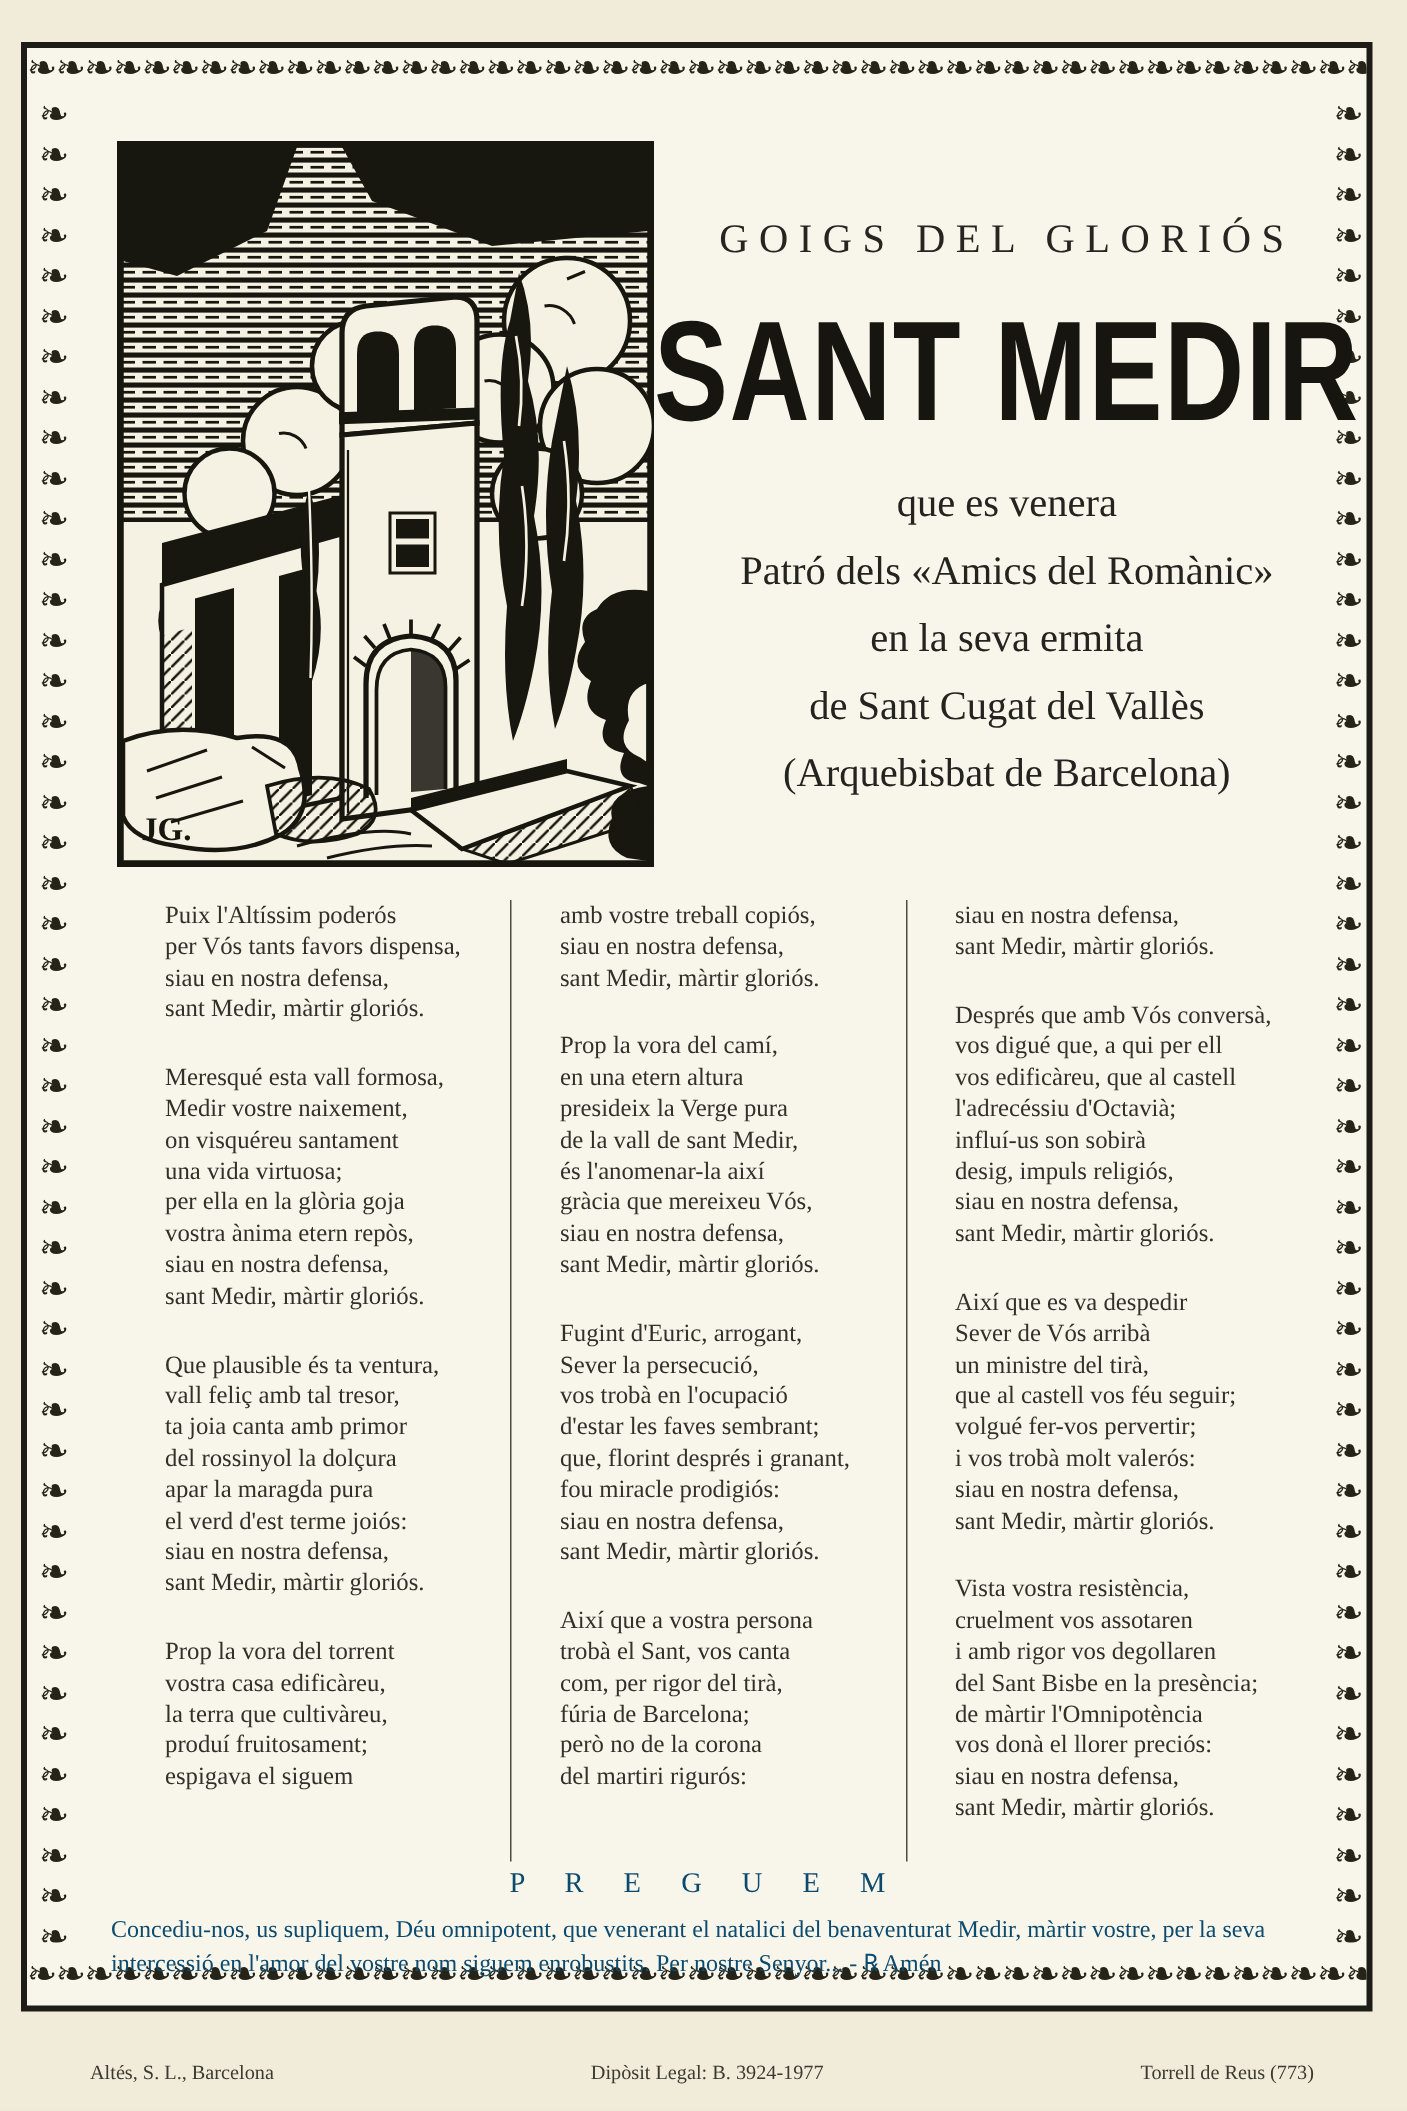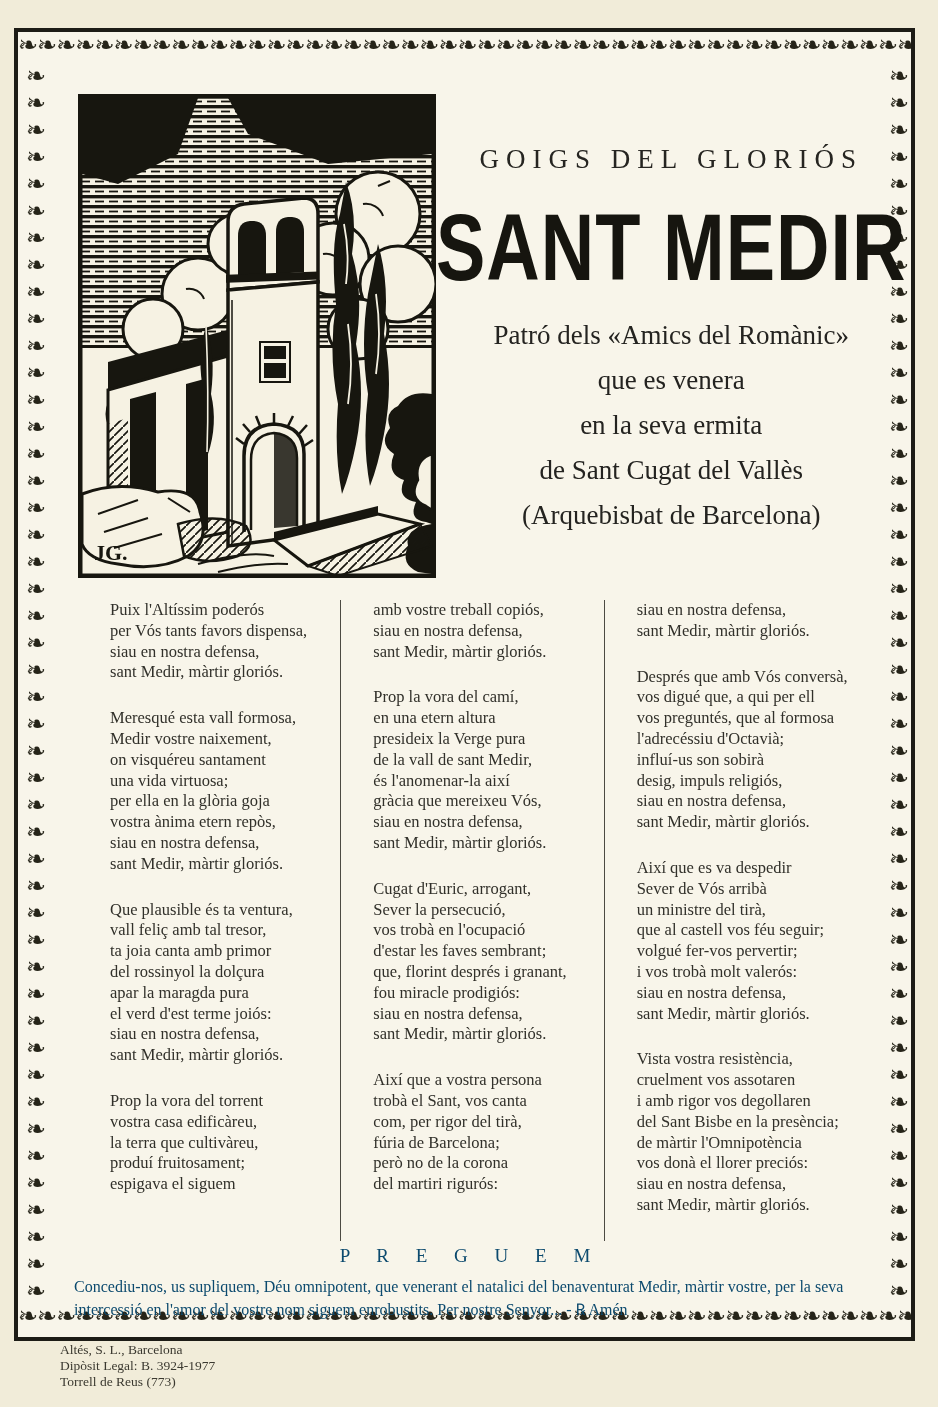--- a/index.html
+++ b/index.html
@@ -44,21 +44,21 @@
   .stanza.italic { }
   .vline { font-size:16.5px; line-height:20.8px; white-space:nowrap; color:#31302a; }
 
   .preguem { text-align:center; margin-top:4px; }
   .preguem-heading { font-size:19px; letter-spacing:11px; color:#0c4a6e; }
   .prayer { width:812px; margin:8px auto 0 auto; font-size:16px; line-height:23px;
     text-align:left; color:#0c4a6e; }
   .edition { margin-top:16px; text-align:center; font-style:italic; font-size:19px; color:#2c2b25; }
 
   .footer { position:absolute; left:0; right:0; bottom:17px; display:flex;
-    justify-content:space-between; padding:0 62px 0 60px; font-size:13.5px; color:#3b3930;flex-direction:column; }
+    justify-content:space-between; padding:0 62px 0 60px; font-size:13.5px; color:#3b3930; }
 
   svg text { font-family:"Liberation Serif","DejaVu Serif",serif; }
 </style>
 </head>
 <body>
 
 <div class="page">
   <div class="frame">
     <div class="orn h top">❧❧❧❧❧❧❧❧❧❧❧❧❧❧❧❧❧❧❧❧❧❧❧❧❧❧❧❧❧❧❧❧❧❧❧❧❧❧❧❧❧❧❧❧❧❧❧❧❧❧❧❧❧❧❧❧❧❧</div>
     <div class="orn h bottom">❧❧❧❧❧❧❧❧❧❧❧❧❧❧❧❧❧❧❧❧❧❧❧❧❧❧❧❧❧❧❧❧❧❧❧❧❧❧❧❧❧❧❧❧❧❧❧❧❧❧❧❧❧❧❧❧❧❧</div>
@@ -154,22 +154,22 @@
 
           <text x="16" y="466" font-size="22" font-weight="bold" fill="#17160f">JG.</text>
         </svg>
 
         <div class="title-block">
           <div class="kicker">GOIGS DEL GLORIÓS</div>
           <div class="main-title">
             <span>SANT MEDIR</span>
           </div>
           <div class="subtitle">
+            <div>que es venera</div>
             <div>Patró dels «Amics del Romànic»</div>
-            <div>que es venera</div>
             <div>en la seva ermita</div>
             <div>de Sant Cugat del Vallès</div>
             <div>(Arquebisbat de Barcelona)</div>
           </div>
         </div>
       </div>
 
       <div class="verses">
         <div class="vcol c1">
             <div class="stanza italic">
@@ -216,21 +216,21 @@
               <div class="vline">Prop la vora del camí,</div>
               <div class="vline">en una etern altura</div>
               <div class="vline">presideix la Verge pura</div>
               <div class="vline">de la vall de sant Medir,</div>
               <div class="vline">és l'anomenar-la així</div>
               <div class="vline">gràcia que mereixeu Vós,</div>
               <div class="vline">siau en nostra defensa,</div>
               <div class="vline">sant Medir, màrtir gloriós.</div>
             </div>
             <div class="stanza">
-              <div class="vline">Cugat d'Euric, arrogant,</div>
+              <div class="vline">Fugint d'Euric, arrogant,</div>
               <div class="vline">Sever la persecució,</div>
               <div class="vline">vos trobà en l'ocupació</div>
               <div class="vline">d'estar les faves sembrant;</div>
               <div class="vline">que, florint després i granant,</div>
               <div class="vline">fou miracle prodigiós:</div>
               <div class="vline">siau en nostra defensa,</div>
               <div class="vline">sant Medir, màrtir gloriós.</div>
             </div>
             <div class="stanza">
               <div class="vline">Així que a vostra persona</div>
@@ -242,21 +242,21 @@
             </div>
           </div>
         <div class="vcol c3">
             <div class="stanza">
               <div class="vline">siau en nostra defensa,</div>
               <div class="vline">sant Medir, màrtir gloriós.</div>
             </div>
             <div class="stanza">
               <div class="vline">Després que amb Vós conversà,</div>
               <div class="vline">vos digué que, a qui per ell</div>
-              <div class="vline">vos preguntés, que al formosa</div>
+              <div class="vline">vos edificàreu, que al castell</div>
               <div class="vline">l'adrecéssiu d'Octavià;</div>
               <div class="vline">influí-us son sobirà</div>
               <div class="vline">desig, impuls religiós,</div>
               <div class="vline">siau en nostra defensa,</div>
               <div class="vline">sant Medir, màrtir gloriós.</div>
             </div>
             <div class="stanza">
               <div class="vline">Així que es va despedir</div>
               <div class="vline">Sever de Vós arribà</div>
               <div class="vline">un ministre del tirà,</div>

